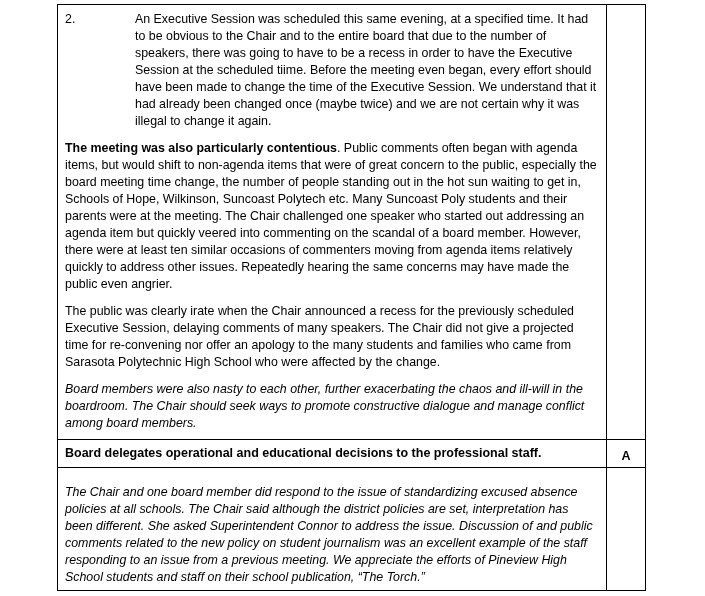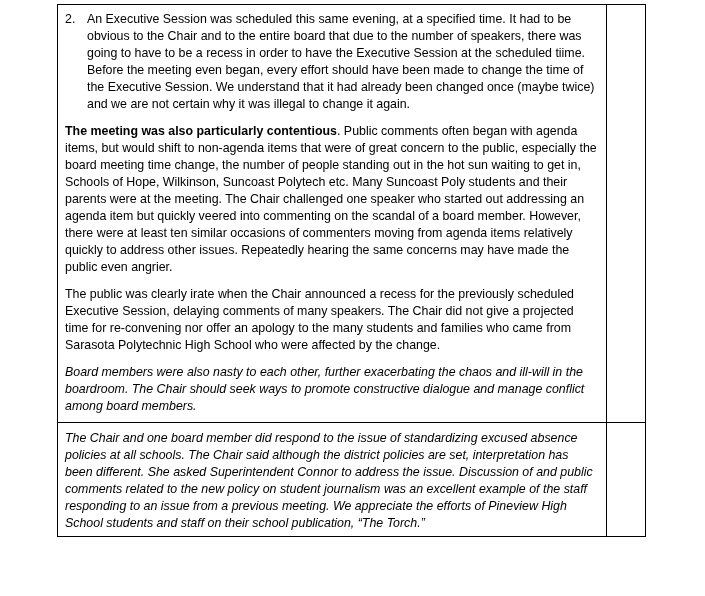--- a/index.html
+++ b/index.html
@@ -45,21 +45,21 @@
   .mark-pad {
     padding: 6px 0 0 0;
     text-align: center;
   }
   .mark-letter {
     font-size: 12.5px;
     font-weight: bold;
     line-height: 1.35;
   }
   p.para {
-    margin: 0 0 10px 0;
+    margin: 9px 0 10px 0;
     font-size: 12.4px;
     line-height: 1.37;
     text-align: left;
   }
   p.para:last-child {
     margin-bottom: 0;
     font-style: italic;
   }
   .numbered {
     display: flex;
@@ -68,20 +68,21 @@
   .num-label {
     flex: 0 0 auto;
     width: 22px;
     font-size: 12.4px;
     line-height: 1.37;
   }
   .num-body {
     flex: 1 1 auto;
     font-size: 12.4px;
     line-height: 1.37;
+    margin-left: 48px;
   }
   .lead-bold {
     font-weight: bold;
   }
   .heading-row .cell-pad {
     padding: 5px 7px 5px 7px;
   }
   .heading-text {
     font-size: 12.5px;
     font-weight: bold;
@@ -121,20 +122,32 @@
 
           </div>
         </td>
         <td>
           <div class="mark-pad">
             <span class="mark-letter"></span>
           </div>
         </td>
       </tr>
 
+      <tr class="heading-row">
+        <td>
+          <div class="cell-pad">
+            <p class="heading-text">Board delegates operational and educational decisions to the professional staff.</p>
+          </div>
+        </td>
+        <td>
+          <div class="mark-pad">
+            <span class="mark-letter">A</span>
+          </div>
+        </td>
+      </tr>
 
       <tr class="section-body">
         <td>
           <div class="cell-pad">
             <p class="para">The Chair and one board member did respond to the issue of standardizing excused absence policies at all schools. The Chair said although the district policies are set, interpretation has been different. She asked Superintendent Connor to address the issue. Discussion of and public comments related to the new policy on student journalism was an excellent example of the staff responding to an issue from a previous meeting. We appreciate the efforts of Pineview High School students and staff on their school publication, “The Torch.”</p>
           </div>
         </td>
         <td>
           <div class="mark-pad">
             <span class="mark-letter"></span>

